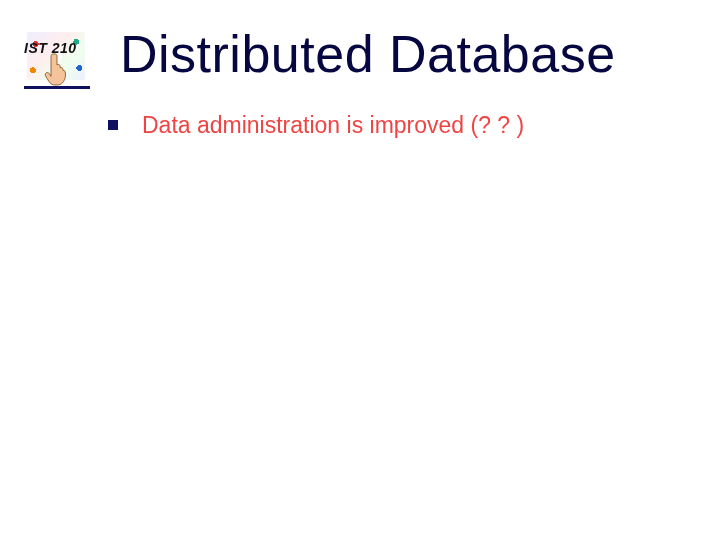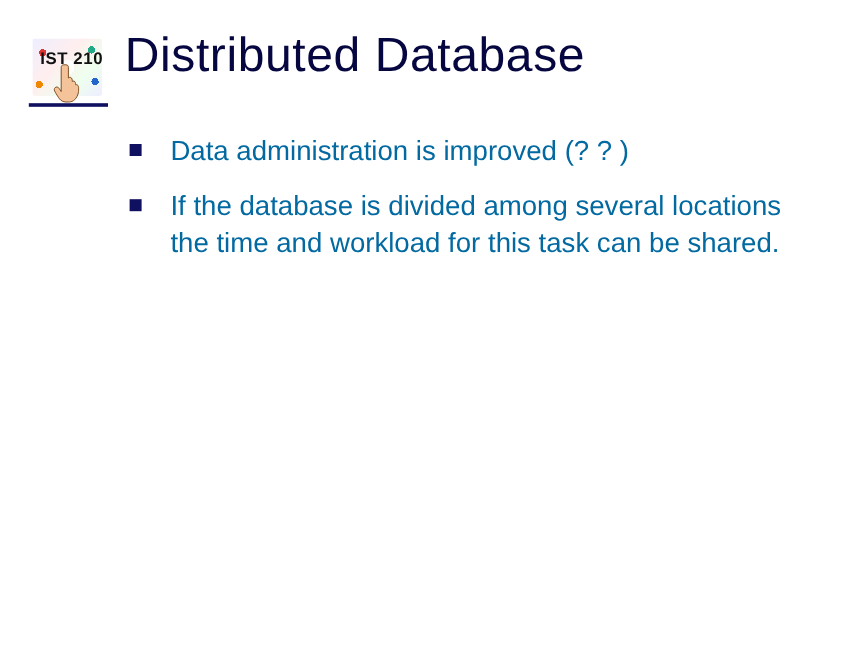--- a/index.html
+++ b/index.html
@@ -45,56 +45,57 @@
       position: absolute;
       left: 50%;
       bottom: -6px;
       transform: translateX(-50%);
     }
     .course-code {
       position: absolute;
       top: 40px;
       left: 24px;
       width: 62px;
-      text-align: right;
+      text-align: left;
       font-size: 14px;
+      font-style: italic;
       font-weight: 700;
       color: #111;
       letter-spacing: 0.5px;
     }
     .rule {
       position: absolute;
       top: 86px;
       left: 24px;
       width: 66px;
       height: 3px;
       background: #101060;
     }
     .title {
       position: absolute;
       top: 24px;
-      left: 104px;
-      font-size: 40px;
+      left: 120px;
+      font-size: 52px;
       font-weight: 400;
       color: #060640;
       letter-spacing: 0.5px;
     }
     .content {
       position: absolute;
       top: 110px;
       left: 108px;
       right: 40px;
     }
     .bullet-item {
       position: relative;
       padding-left: 34px;
       margin-bottom: 14px;
       font-size: 23px;
       line-height: 1.38;
-      color: #0369a1;
+      color: #ef4444;
     }
     .bullet-marker {
       position: absolute;
       left: 0;
       top: 10px;
       width: 10px;
       height: 10px;
       background: #101060;
     }
   </style>
@@ -112,17 +113,13 @@
 <div class="course-code">IST 210</div>
 <div class="rule"></div>
 
 <h1 class="title">Distributed Database</h1>
 
 <div class="content">
   <div class="bullet-item">
     <span class="bullet-marker"></span>
     <span>Data administration is improved (? ? )</span>
   </div>
-  <div class="bullet-item">
-    <span class="bullet-marker"></span>
-    <span>If the database is divided among several locations the time and workload for this task can be shared.</span>
-  </div>
 </div>
 
 </body></html>

